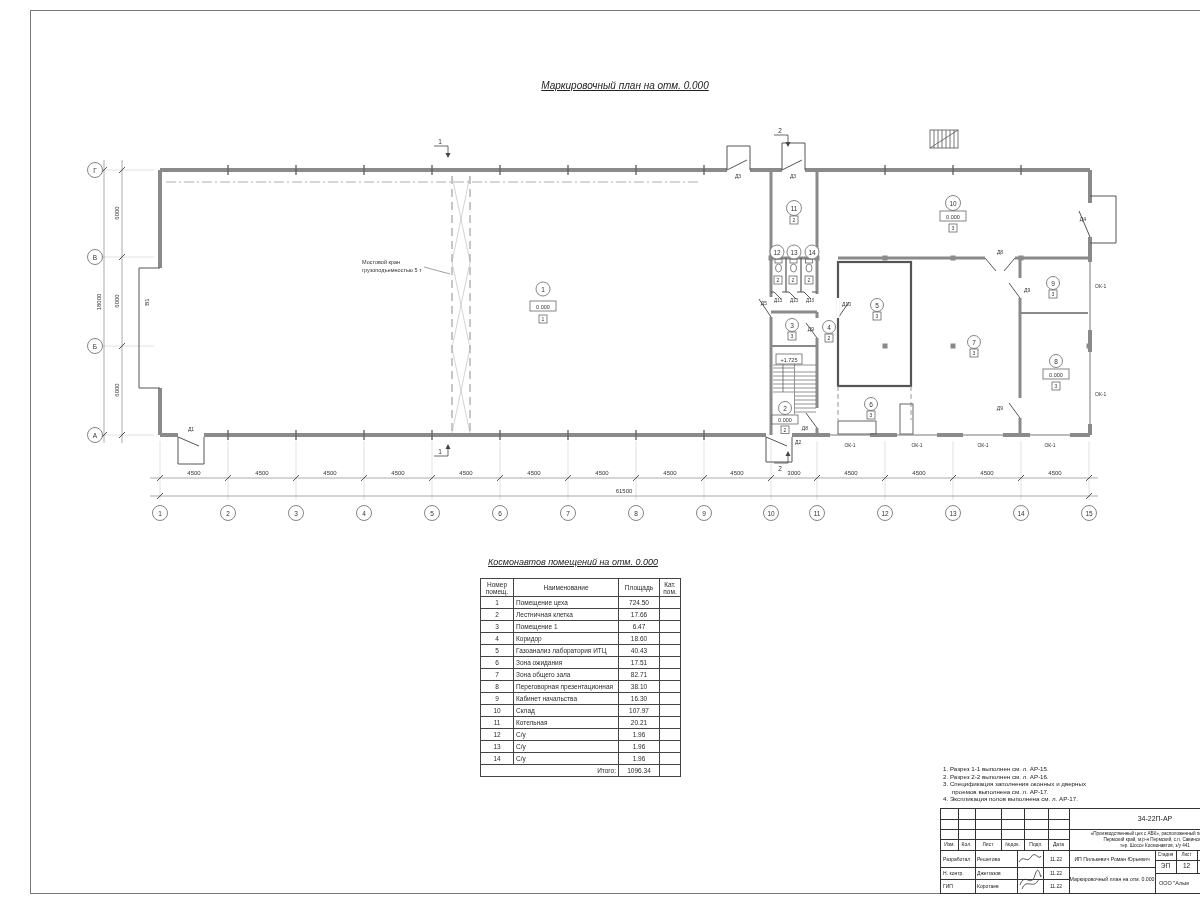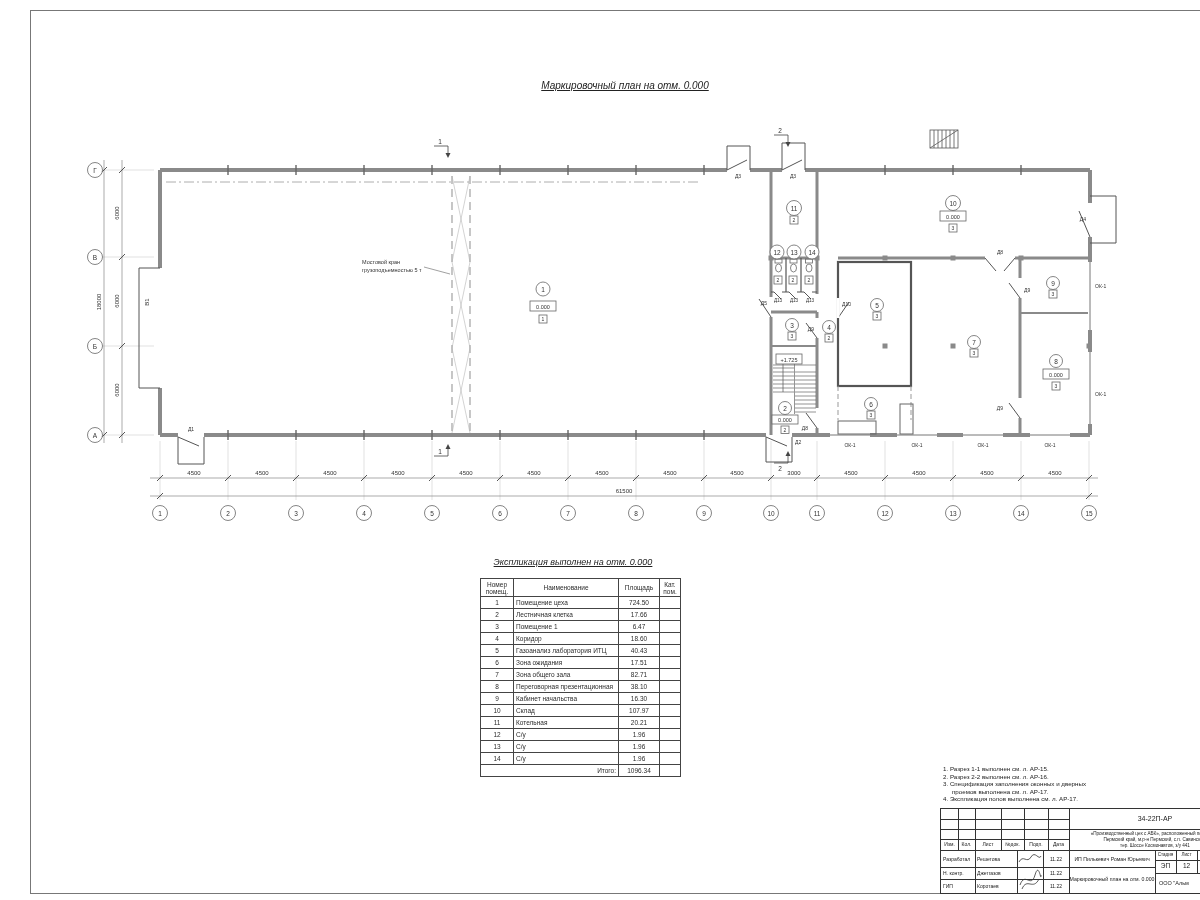--- a/index.html
+++ b/index.html
@@ -339,21 +339,21 @@
     </g>
     <g font-size="6.5" text-anchor="middle">
       <text x="440" y="144">1</text>
       <text x="440" y="454">1</text>
       <text x="780" y="133">2</text>
       <text x="780" y="471">2</text>
     </g>
   </g>
 </svg>
 
-<div class="table-title">Экспликация выполнен на отм. 0.000</div>
+<div class="table-title">Космонавтов помещений на отм. 0.000</div>
 
 <table class="exp-table">
   <tbody>
       <tr>
     <th class="c-num">Номер помещ.</th>
     <th class="c-name">Наименование</th>
     <th class="c-area">Площадь</th>
     <th class="c-cat">Кат. пом.</th>
   </tr>
   <tr>

